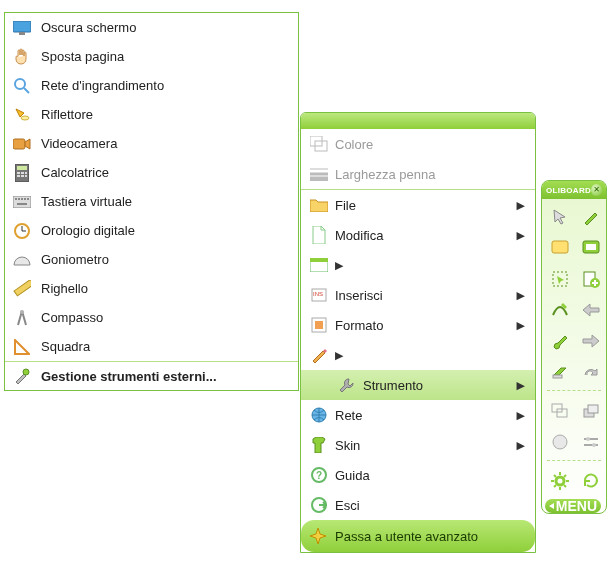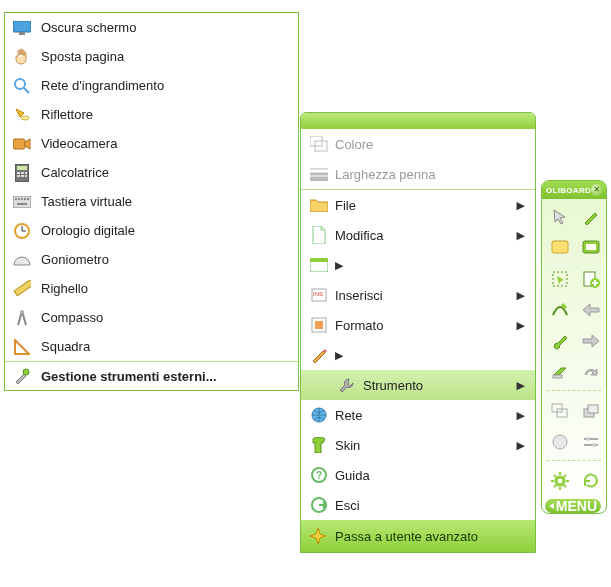--- a/index.html
+++ b/index.html
@@ -85,20 +85,21 @@
     padding-left: 36px;
   }
   .mid-footer {
     display: flex;
     align-items: center;
     height: 32px;
     padding: 0 8px;
     gap: 8px;
     background: linear-gradient(#b8e874, #8fcf3a);
     color: #1a3a00;
+    border-radius: 13px;
   }
   .mid-footer .icon {
     width: 18px; height: 18px;
     display: inline-flex; align-items: center; justify-content: center;
   }
 
   
   .toolbar {
     position: absolute;
     right: 4px;

